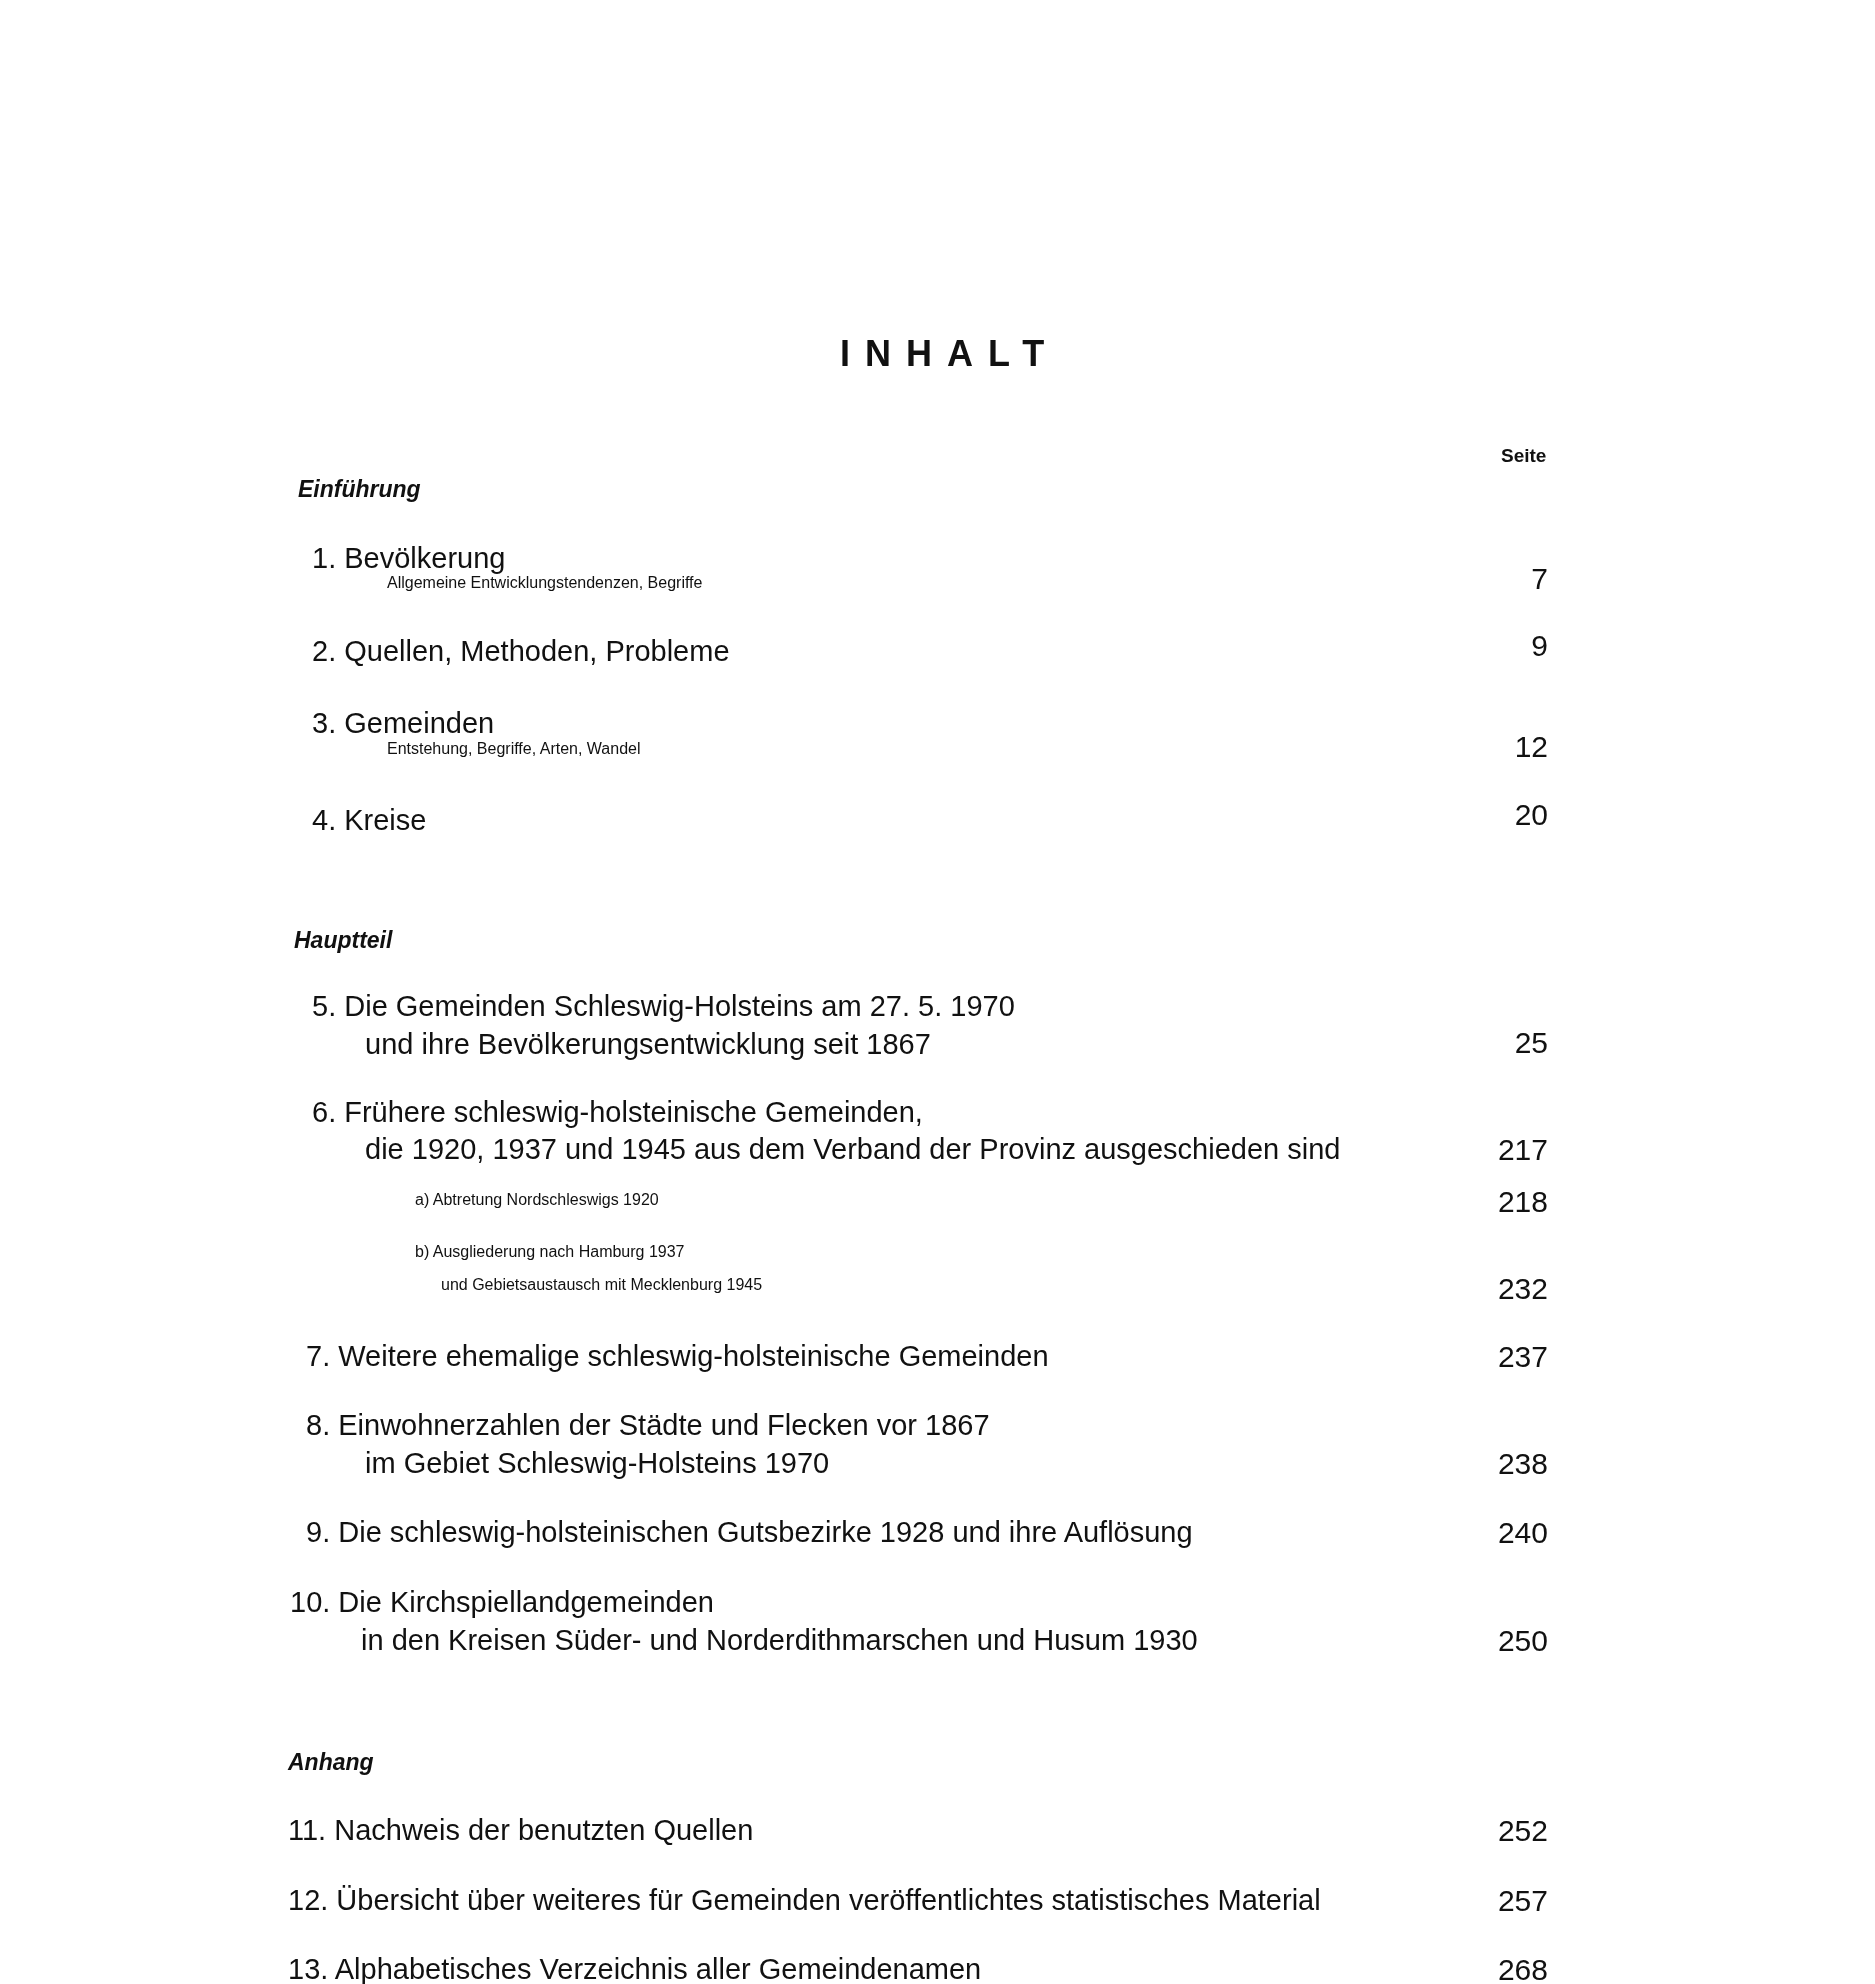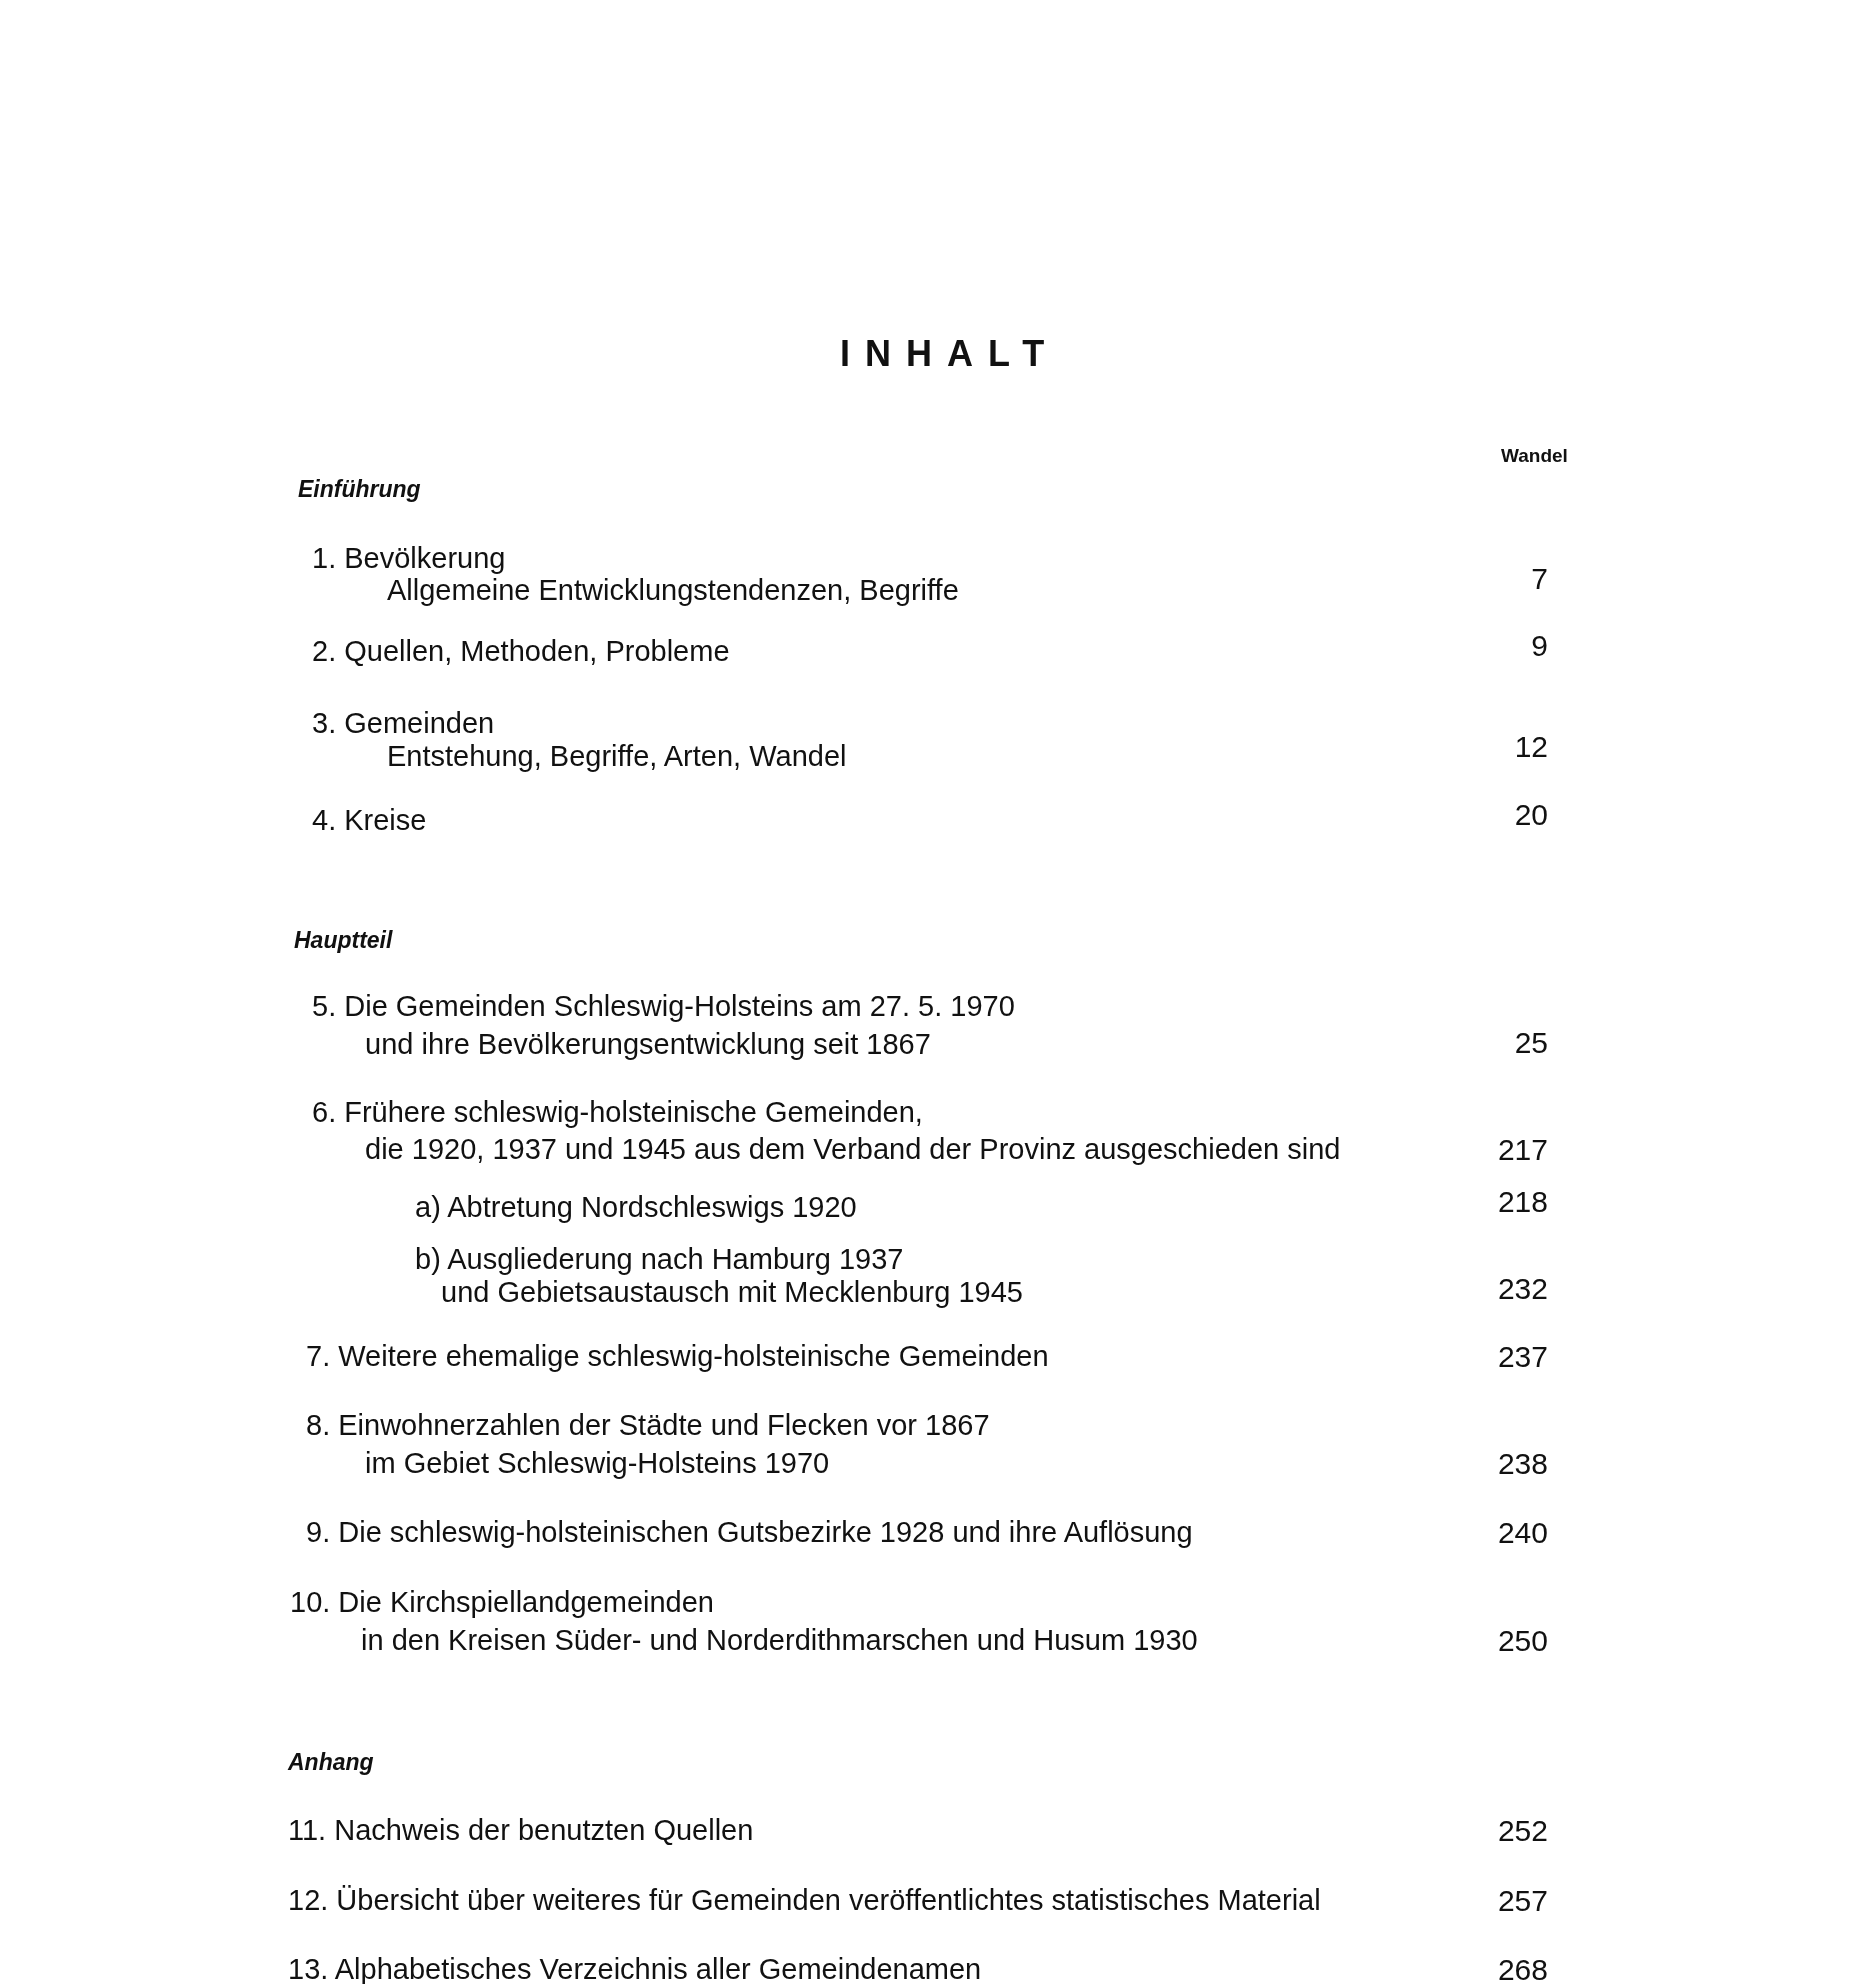--- a/index.html
+++ b/index.html
@@ -3,28 +3,28 @@
 <meta charset="utf-8">
 <style>
   html, body { margin:0; padding:0; background:#ffffff; }
   body { width:1876px; height:2437px; position:relative; overflow:hidden;
          font-family:"Liberation Sans", sans-serif; color:#111; }
   .abs { position:absolute; white-space:nowrap; }
   .title { font-size:36px; font-weight:bold; letter-spacing:15px; }
   .seite { font-size:19px; font-weight:bold; }
   .section { font-size:23px; font-weight:bold; font-style:italic; }
   .main { font-size:29px; }
-  .sub { font-size:29px; }
+  .sub { font-size:16px; }
   .page { font-size:30px; text-align:right; width:79px; }
 </style>
 </head>
 <body>
 
 <div class="abs title" style="left:840px; top:333px;">INHALT</div>
-<div class="abs seite" style="left:1501px; top:445px;">Wandel</div>
+<div class="abs seite" style="left:1501px; top:445px;">Seite</div>
 
 <div class="abs section" style="left:298px; top:476px;text-align:right;">Einführung</div>
 
 <div>
   <div class="abs main" style="left:312px; top:542px;">1. Bevölkerung</div>
   <div class="abs sub" style="left:387px; top:574px;">Allgemeine Entwicklungstendenzen, Begriffe</div>
   <div class="abs page" style="left:1469px; top:562px;">7</div>
 </div>
 <div>
   <div class="abs main" style="left:312px; top:635px;">2. Quellen, Methoden, Probleme</div>

